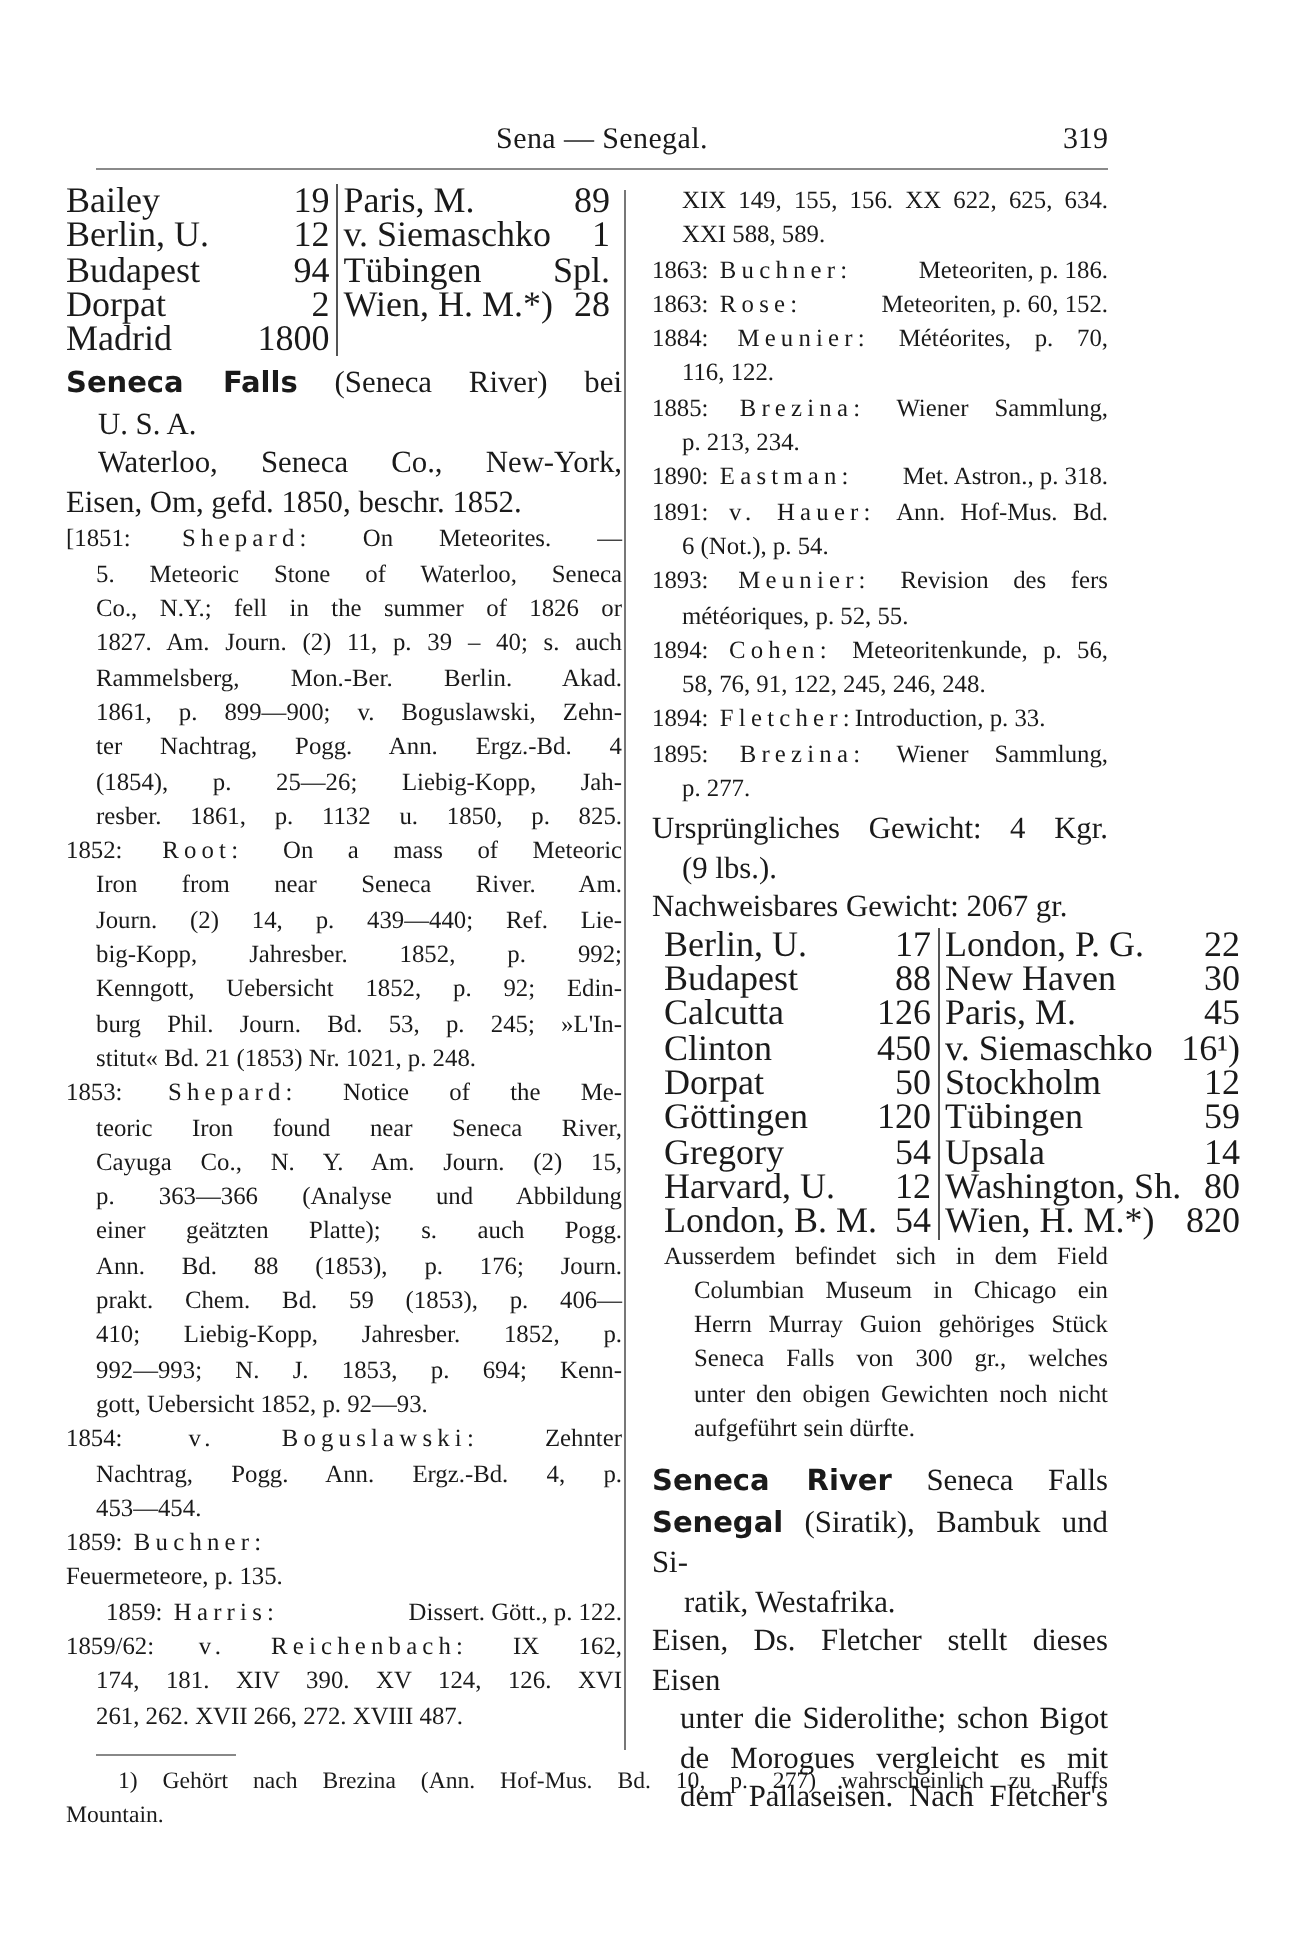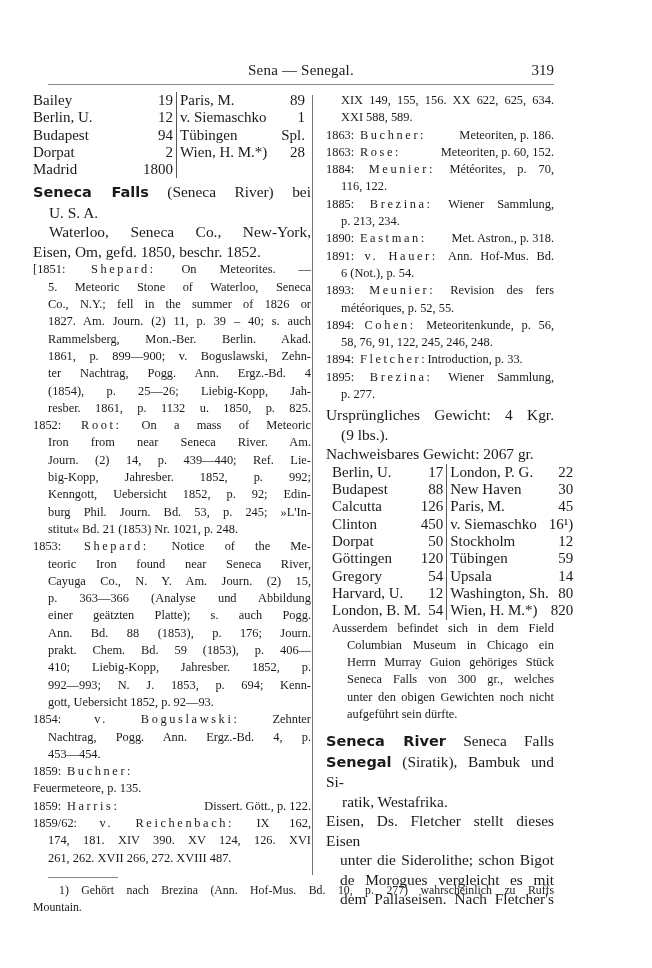--- a/index.html
+++ b/index.html
@@ -14,21 +14,21 @@
   .col-right { left:326px; width:228px; }
   .divider { position:absolute; left:312px; top:95px; width:0; height:780px; border-left:1px solid #777; }
   .line { white-space:nowrap; }
   .j { text-align:justify; text-align-last:justify; white-space:normal; }
   .ind2 { padding-left:16px; }
   .ind3 { padding-left:15px; }
   .sp { letter-spacing:2.6px; }
   .yr { font-weight:normal; }
   .big { font-size:15.4px; line-height:19.5px; }
   .bold { font-weight:bold; font-family:"DejaVu Sans","Liberation Sans",sans-serif; font-size:14.5px; }
-  table.coll { border-collapse:collapse; font-size:15px; }
+  table.coll { border-collapse:collapse; font-size:18px; }
   table.coll td { padding:0; line-height:17.3px; white-space:nowrap; }
   td.n { text-align:right; }
   td.sep { border-right:1px solid #555; }
   .footrule { position:absolute; left:48px; top:877px; width:70px; border-top:1px solid #888; }
   .footnote { position:absolute; left:33px; top:882px; width:521px; font-size:11.8px; line-height:17px; }
   .fn1 { text-indent:26px; text-align:justify; text-align-last:justify; }
 </style>
 </head>
 <body>
 
@@ -111,21 +111,21 @@
       <div class="line ind3 j">410; Liebig-Kopp, Jahresber. 1852, p.</div>
       <div class="line ind3 j">992—993; N. J. 1853, p. 694; Kenn-</div>
       <div class="line ind3">gott, Uebersicht 1852, p. 92—93.</div>
       <div class="line j"><span class="yr">1854:</span><span class="sp"> v. Boguslawski: </span><span>Zehnter</span></div>
       <div class="line ind3 j">Nachtrag, Pogg. Ann. Ergz.-Bd. 4, p.</div>
       <div class="line ind3">453—454.</div>
       <div class="line" style="display: flex; justify-content: space-between; flex-direction: column;">
         <span><span class="yr">1859:</span><span class="sp"> Buchner: </span></span>
         <span>Feuermeteore, p. 135.</span>
       </div>
-      <div class="line" style="display: flex; justify-content: space-between;">
+      <div class="line" style="display: flex; justify-content: space-between; margin-left: 20px;">
         <span><span class="yr">1859:</span><span class="sp"> Harris: </span></span>
         <span>Dissert. Gött., p. 122.</span>
       </div>
       <div class="line j"><span class="yr">1859/62:</span><span class="sp"> v. Reichenbach: </span><span>IX 162,</span></div>
       <div class="line ind3 j">174, 181. XIV 390. XV 124, 126. XVI</div>
       <div class="line ind3">261, 262. XVII 266, 272. XVIII 487.</div>
     </div>
 </div>
 
 <div class="col col-right">

